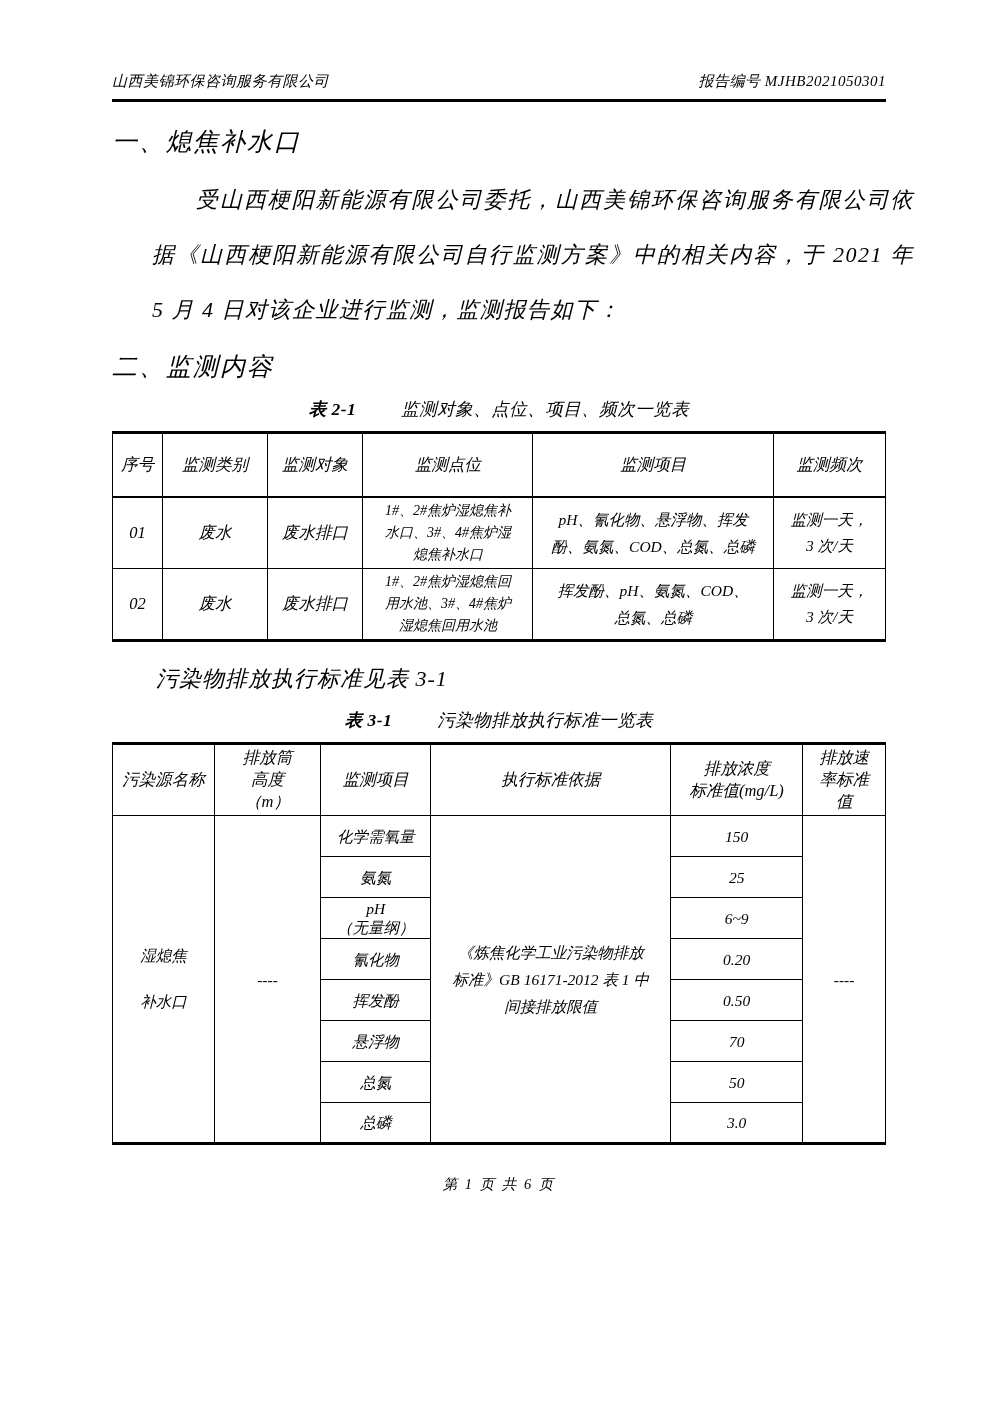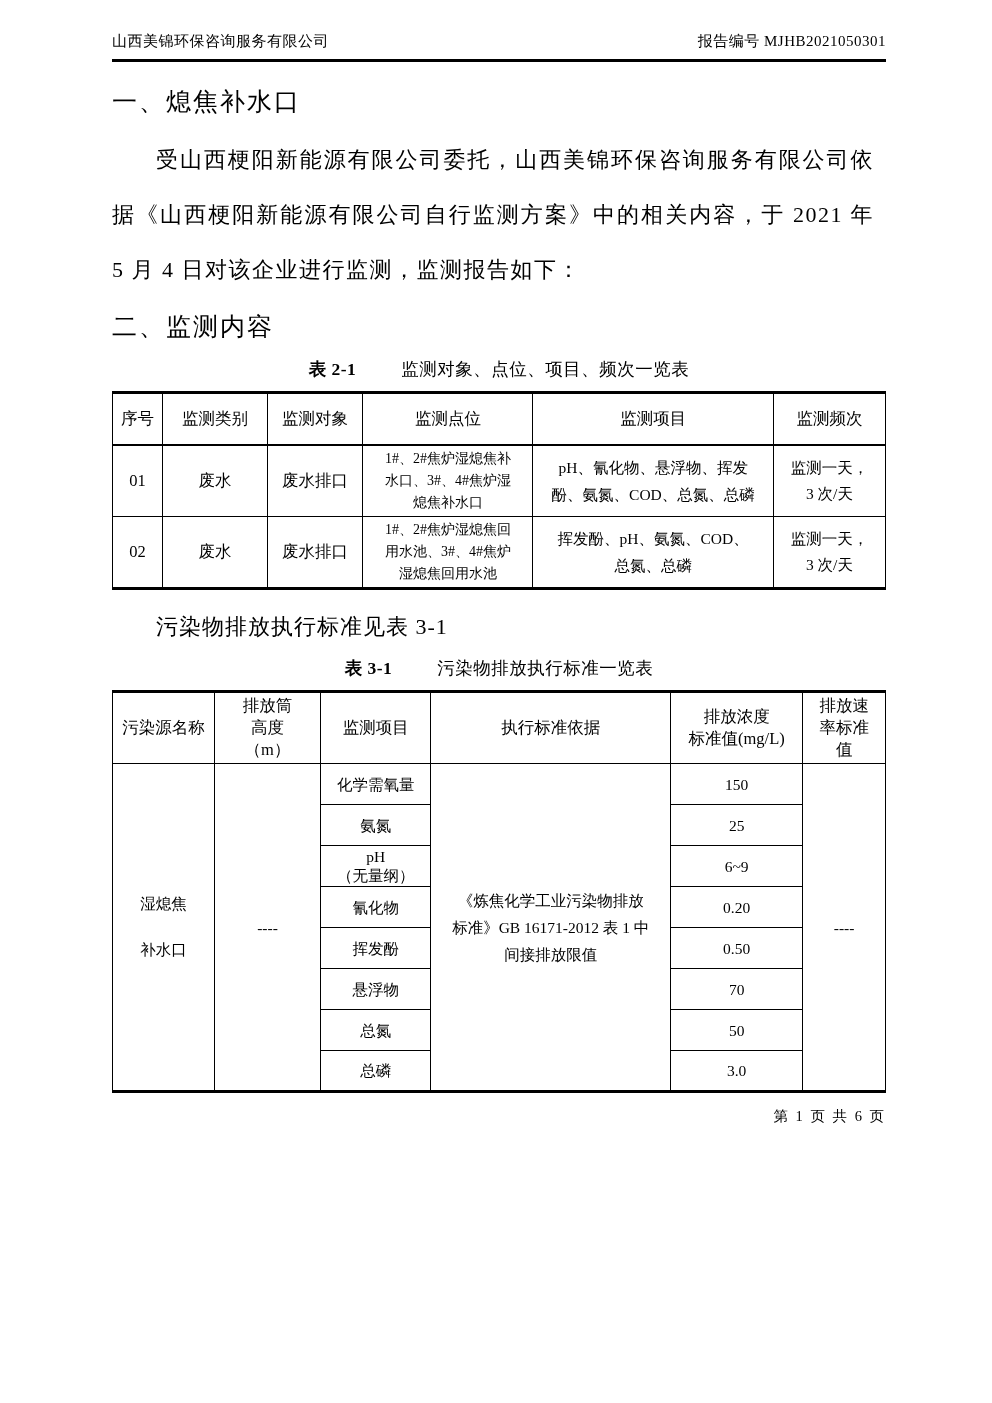--- a/index.html
+++ b/index.html
@@ -2,68 +2,68 @@
 <html><head>
 <meta charset="utf-8">
 <style>
   * { margin: 0; padding: 0; box-sizing: border-box; }
   html, body { background: #ffffff; }
   body {
     width: 992px; height: 1403px;
     font-family: "Liberation Serif", "DejaVu Serif", serif;
     color: #000; overflow: hidden;
   }
-  .page { width: 992px; height: 1403px; padding: 32px 106px 0 112px; }
+  .page { width: 992px; height: 1403px; padding: 72px 106px 0 112px; font-style: italic; }
 
   
   .hdr { display: flex; justify-content: space-between; align-items: flex-end;
          font-size: 15px; letter-spacing: 0.5px; }
   .rule { border: none; border-top: 3px solid #000; margin-top: 8px; }
 
   
   .sec-title { font-size: 25px; font-weight: 400; letter-spacing: 2px;
                line-height: 32px; margin-top: 24px; }
   .sec-title.s2 { margin-top: 14px; }
   .sec-title.s3 { margin-top: 20px; }
 
   
   .para { width: 762px; font-size: 22px; line-height: 55px; letter-spacing: 1.5px;
-          text-align: justify; text-indent: 44px; margin-top: 14px; }
+          text-align: justify; text-indent: 44px; margin-top: 14px; margin-left: 40px; }
   .intro { font-size: 22px; line-height: 30px; letter-spacing: 1px;
            text-indent: 44px; margin-top: 22px; }
 
   
   .caption { text-align: center; font-size: 17.5px; margin-top: 14px; letter-spacing: 0.5px; }
   .cap-label { font-weight: bold; margin-right: 45px; }
 
   
   table { border-collapse: collapse; width: 100%; table-layout: fixed;
           margin-top: 10px;
           border-left: 1px solid #000; border-right: 1px solid #000;
           border-top: 3px solid #000; border-bottom: 3px solid #000; }
   th, td { border: 1px solid #000; text-align: center; vertical-align: middle;
            white-space: pre-line; font-weight: 400; padding: 1px 2px; }
 
-  .t2 thead tr { height: 52px; }
+  .t2 thead tr { height: 64px; }
   .t2 thead th { font-size: 16.5px; border-bottom: 2px solid #000; }
   .t2 tbody tr { height: 72px; }
   .t2 td { font-size: 16.5px; }
   .t2 td.point { font-size: 14px; line-height: 22px; letter-spacing: 0; }
   .t2 td.items { font-size: 15.5px; line-height: 27px; }
   .t2 td.freq  { font-size: 15.5px; line-height: 26px; margin-left: 8px; }
 
   .t3 thead tr { height: 72px; }
   .t3 thead th { font-size: 16.5px; line-height: 22px; }
   .t3 tbody tr { height: 41px; }
   .t3 td { font-size: 15.5px; line-height: 19px; }
   .t3 td.src { line-height: 46px; }
   .t3 td.basis { line-height: 27px; }
 
   
-  .foot { text-align: right; font-size: 14.5px; margin-top: 14px; letter-spacing: 2px; }
+  .foot { text-align: center; font-size: 14.5px; margin-top: 30px; letter-spacing: 2px; }
 </style>
 </head>
 <body>
 
 <div class="page">
 
   <div class="hdr">
     <span>山西美锦环保咨询服务有限公司</span>
     <span>报告编号 MJHB2021050301</span>
   </div>

